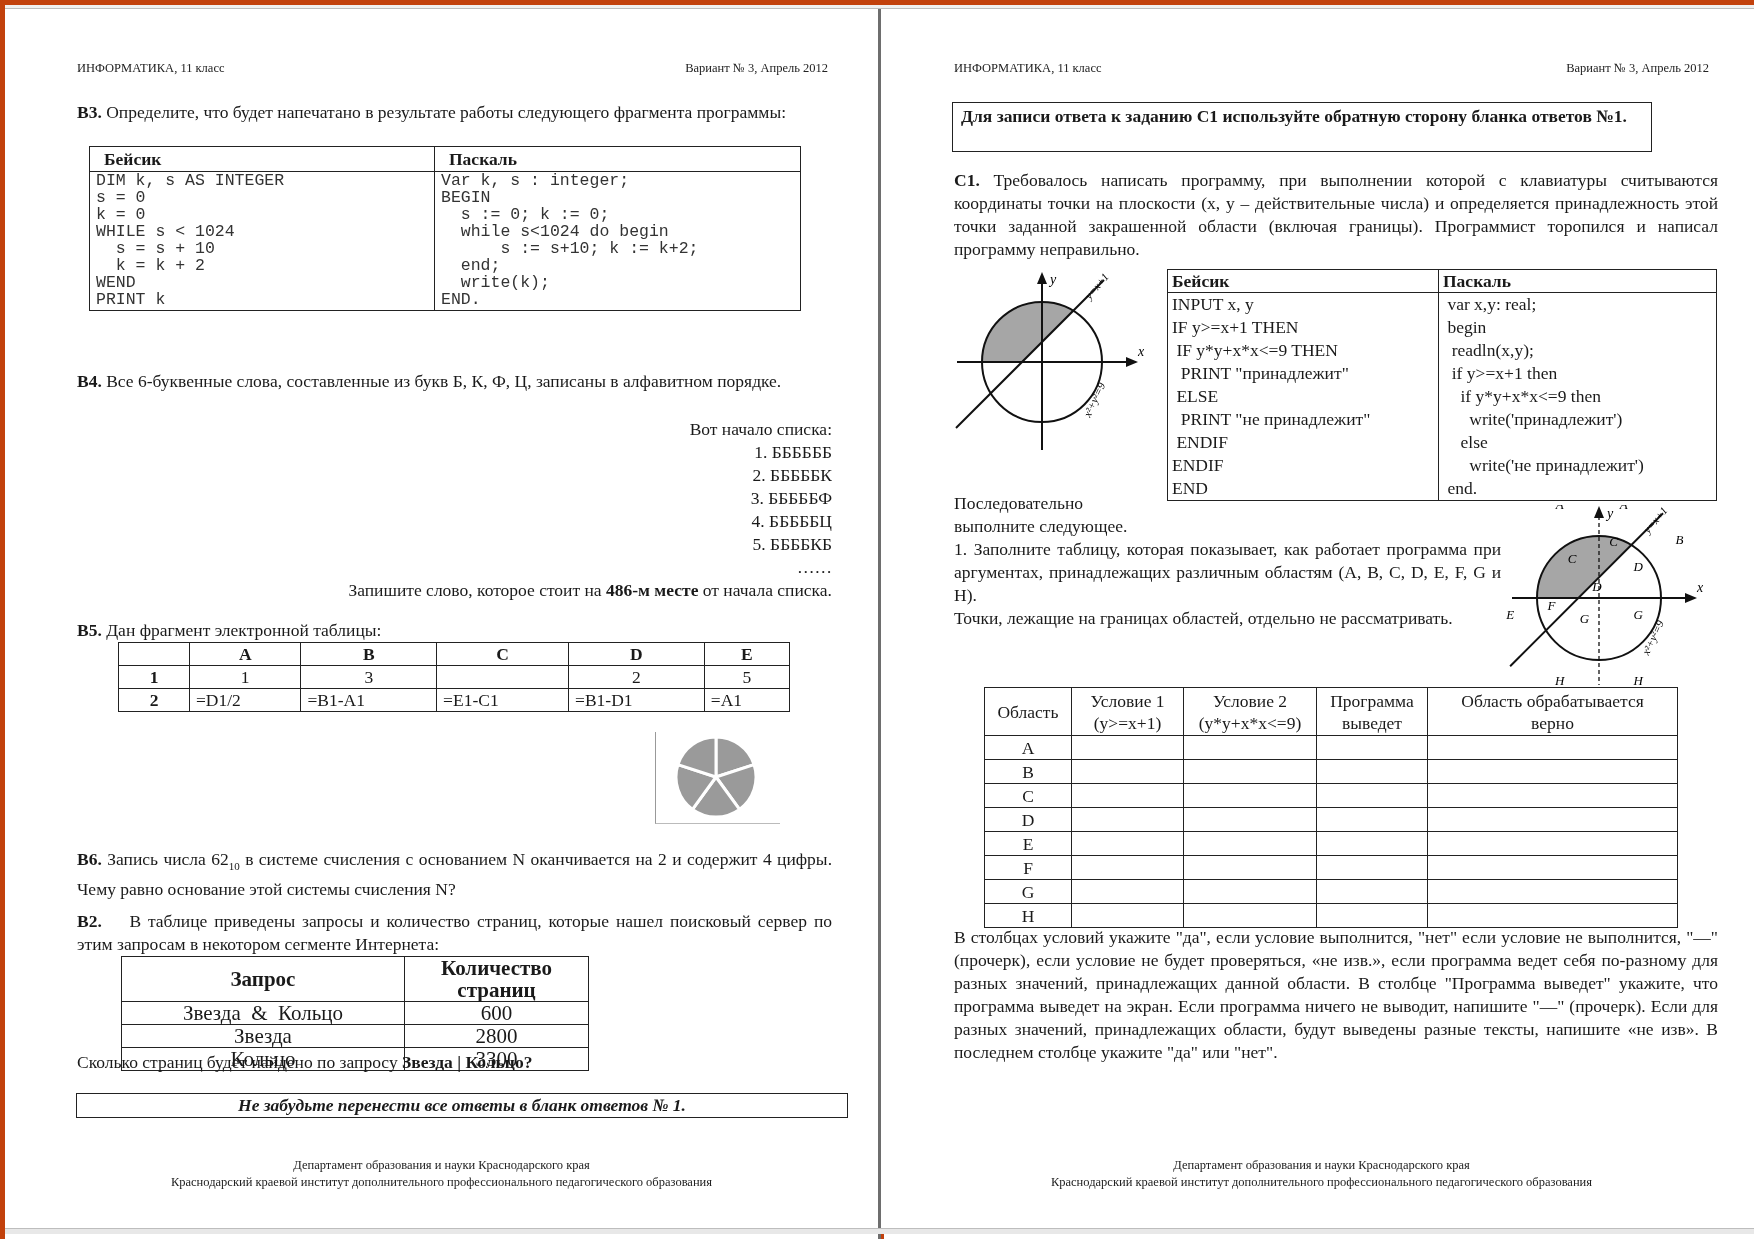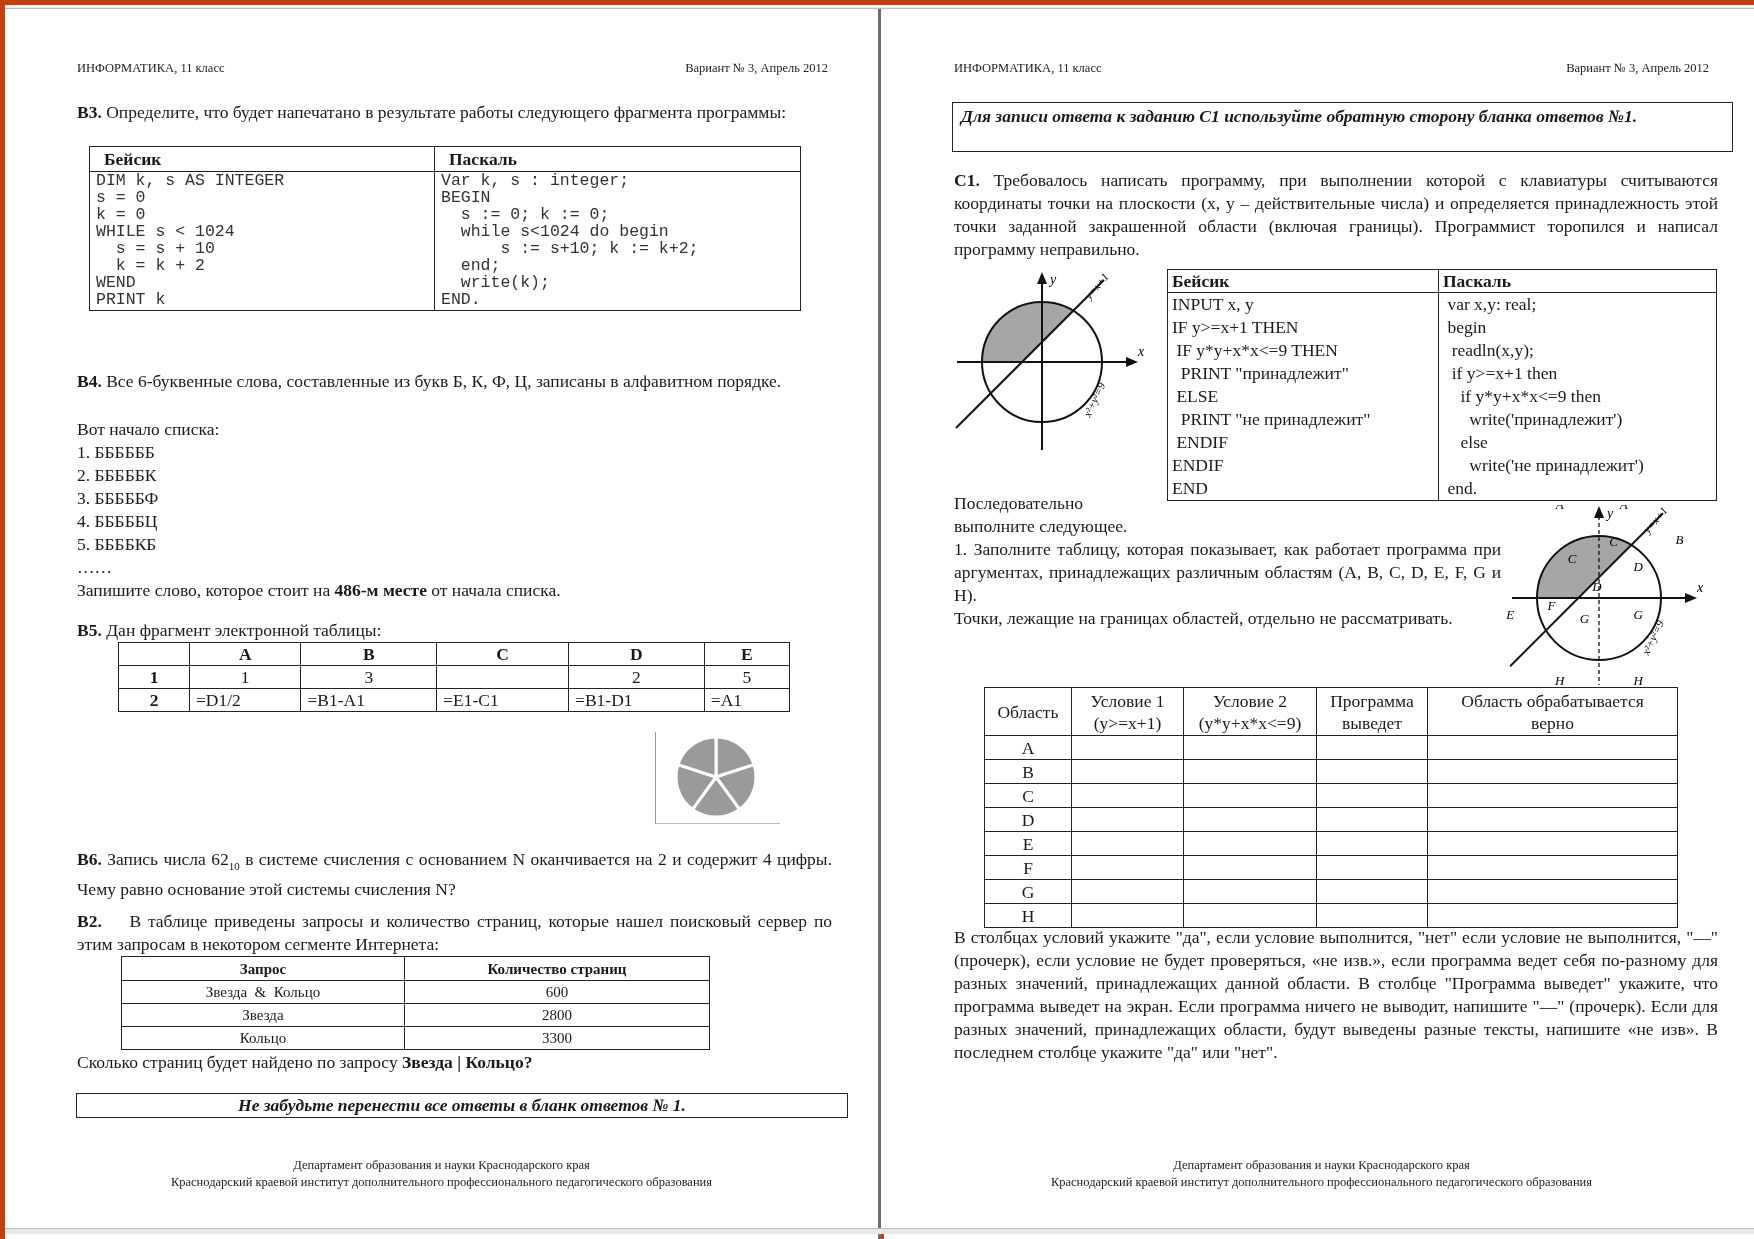--- a/index.html
+++ b/index.html
@@ -34,31 +34,31 @@
   
   #b5-table { position: absolute; left: 113px; top: 637px; width: 672px; font-size: 17.5px; }
   #b5-table td { height: 23px; line-height: 21px; padding: 0 6px; }
   #b5-table .hdr { text-align: center; font-weight: bold; }
   #b5-table .num { text-align: center; }
   #b5-table .c0 { width: 71px; text-align: center; font-weight: bold; }
 
   .pie-box { position: absolute; left: 650px; top: 727px; width: 125px; height: 92px; border-left: 1px solid #999; border-bottom: 1px solid #bbb; }
 
   
-  #b2-table { position: absolute; left: 116px; top: 951px; width: 589px; font-size: 15px; }
+  #b2-table { position: absolute; left: 116px; top: 951px; width: 468px; font-size: 21px; }
   #b2-table th { font-weight: bold; text-align: center; height: 24px; line-height: 22px; }
   #b2-table td { text-align: center; height: 23px; line-height: 21px; }
   #b2-table .c0 { width: 283px; }
 
   .note-box { position: absolute; left: 71px; top: 1088px; width: 772px; height: 25px; border: 1.5px solid #222; text-align: center; font-weight: bold; font-style: italic; font-size: 17.5px; line-height: 22px; }
 
   .footer { position: absolute; top: 1152px; width: 100%; text-align: center; font-size: 12.5px; line-height: 17px; color: #222; }
 
   
-  .note-box-r { position: absolute; left: 68px; top: 97px; width: 781px; height: 50px; border: 1.5px solid #222; font-weight: bold; font-style: italic; font-size: 17.5px; line-height: 23px; padding: 2px 8px 0 8px; text-align: justify; }
+  .note-box-r { position: absolute; left: 68px; top: 97px; width: 700px; height: 50px; border: 1.5px solid #222; font-weight: bold; font-size: 17.5px; line-height: 23px; padding: 2px 8px 0 8px; text-align: justify; }
 
   #c1-table { position: absolute; left: 283px; top: 264px; width: 550px; font-size: 17.5px; }
   #c1-table th { text-align: left; font-weight: bold; padding: 0 4px; height: 23px; line-height: 21px; }
   #c1-table td { vertical-align: top; padding: 0 4px 0 4px; line-height: 23px; }
   #c1-table .col1 { width: 271px; }
 
   #areas-table { position: absolute; left: 100px; top: 682px; width: 694px; font-size: 17.5px; }
   #areas-table th { font-weight: normal; text-align: center; line-height: 22px; padding: 0 2px; height: 48px; }
   #areas-table td { height: 24px; line-height: 22px; text-align: center; }
   #areas-table .w0 { width: 87px; }
@@ -103,21 +103,21 @@
   end;
   write(k);
 END.</td>
     </tr>
   </tbody>
       </table>
 
   <div class="blk" style="left:72px; top:365px; width:755px;">
     <span class="b">В4.</span><span> Все 6-буквенные слова, составленные из букв Б, К, Ф, Ц, записаны в алфавитном порядке.</span>
   </div>
-  <div class="blk" style="left:72px; top:413px; width:755px; text-align:left;">
+  <div class="blk" style="left:72px; top:413px; width:755px; text-align:right;">
     <div>Вот начало списка:</div>
     <div>1.  ББББББ</div>
     <div>2.  БББББК</div>
     <div>3.  БББББФ</div>
     <div>4.  БББББЦ</div>
     <div>5.  ББББКБ</div>
     <div>……</div>
     <div><span>Запишите слово, которое стоит на </span><span class="b">486-м месте</span><span> от начала списка.</span></div>
   </div>
 

